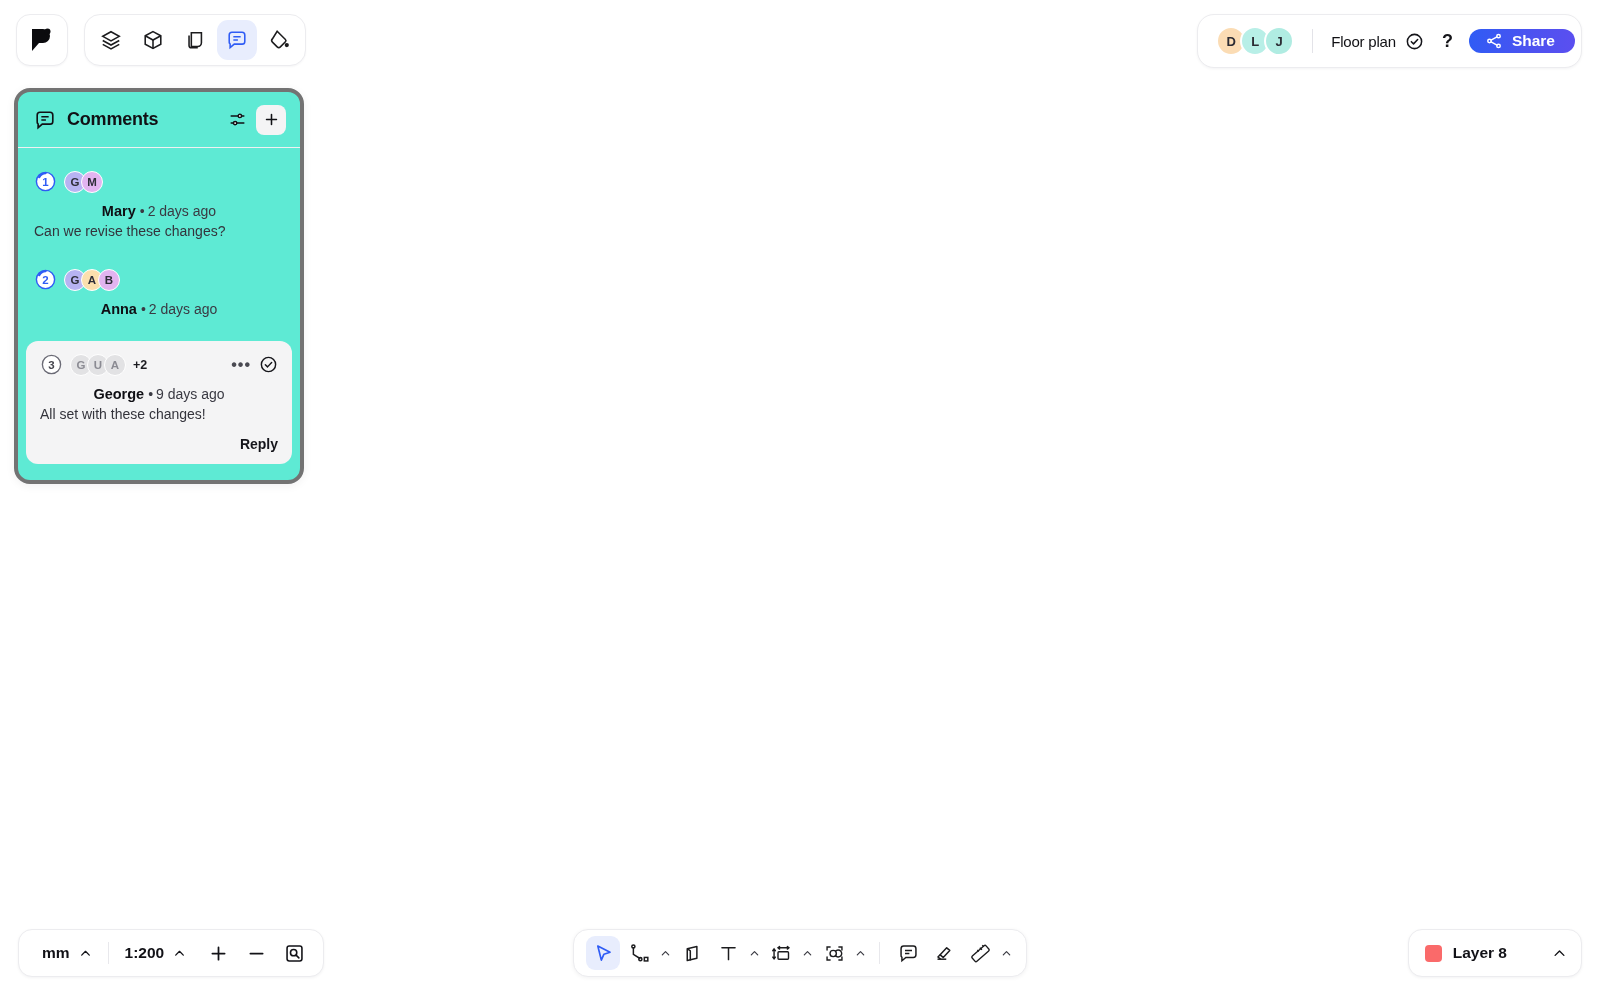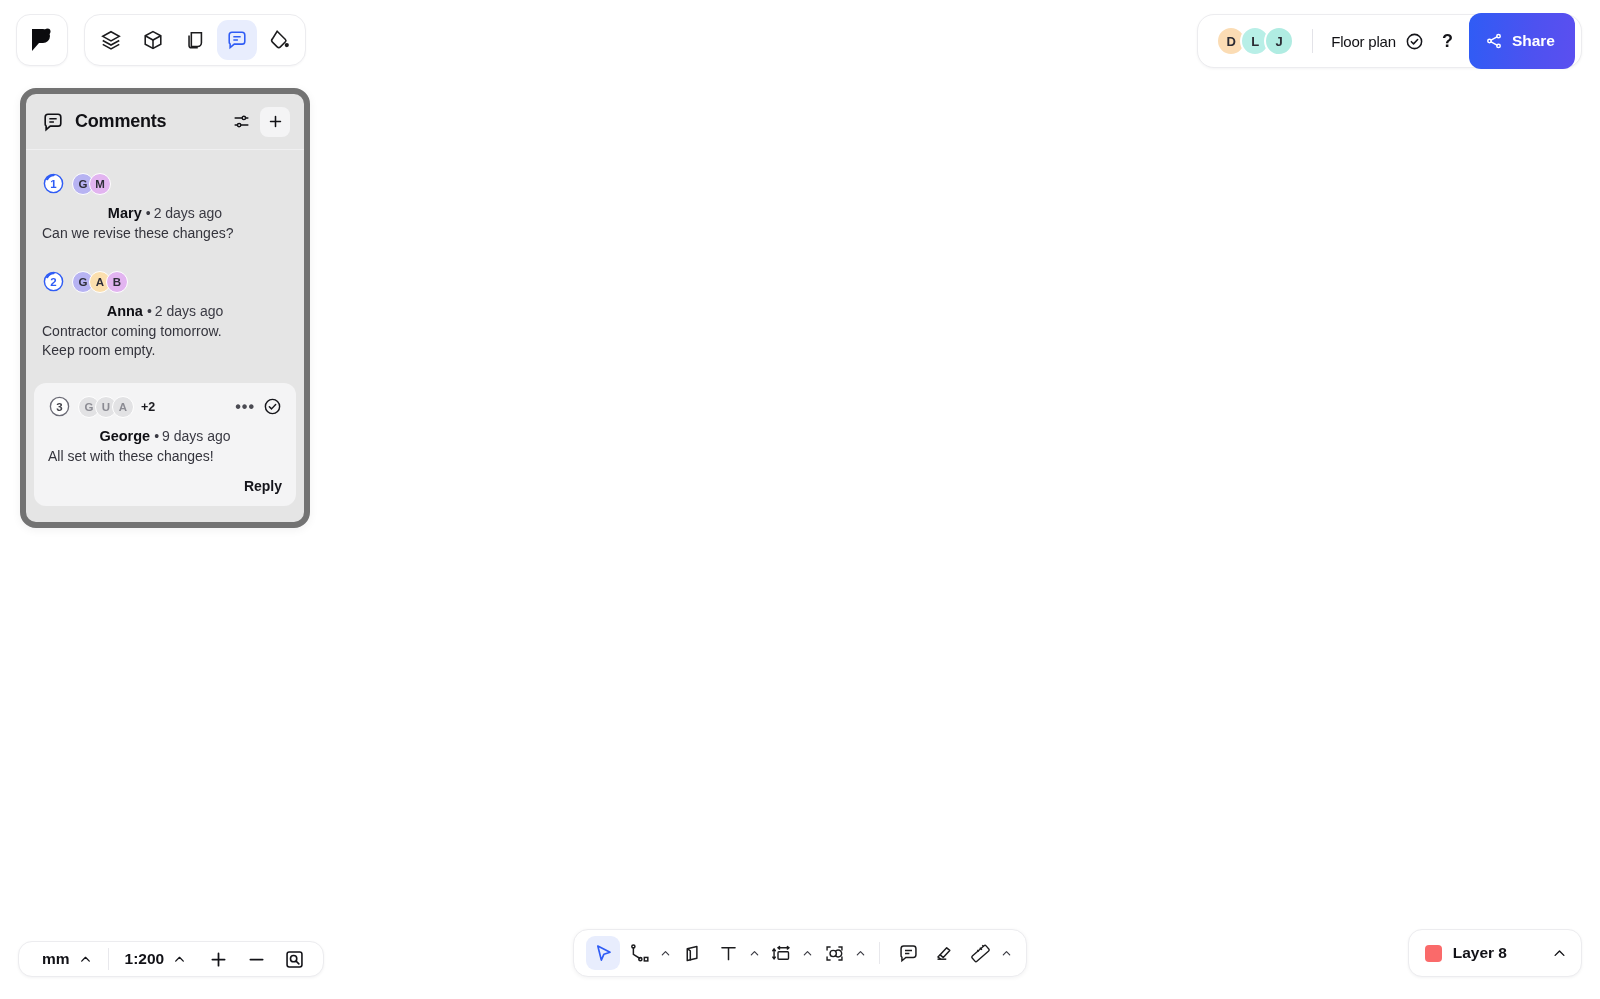--- a/index.html
+++ b/index.html
@@ -55,31 +55,31 @@
   .presence .av:first-child { margin-left: 0; }
   .hdr-divider { width: 1px; height: 24px; background: #e3e3e8; margin: 0 18px; }
   .doc-title { font-size: 15px; font-weight: 400; color: #101014; letter-spacing: -.2px; }
   .title-check { margin-left: 9px; display: flex; align-items: center; }
   .help-btn {
     margin-left: 18px; margin-right: 16px;
     font-size: 18px; font-weight: 700; color: #15151a; cursor: pointer;
     line-height: 1;
   }
   .share-btn {
-    height: 56px; padding: 0 20px 0 16px; border: none; border-radius: 12px;
+    height: 24px; padding: 0 20px 0 16px; border: none; border-radius: 12px;
     background: linear-gradient(95deg,#2f5cf5 0%,#4d52f0 60%,#5b4ff0 100%);
     color: #fff; font-size: 15.5px; font-weight: 700;
     font-family: "Liberation Sans", sans-serif;
     display: flex; align-items: center; gap: 9px; cursor: pointer;
   }
 
   
   .comments-panel {
-    position: absolute; left: 20px; top: 88px; width: 290px;
-    background: #e5e5e5; border: 6px solid #737373; border-radius: 16px;
+    position: absolute; left: 14px; top: 88px; width: 290px;
+    background: #5eead4; border: 4px solid #737373; border-radius: 16px;
     box-shadow: 0 2px 10px rgba(16,24,40,.06);
     overflow: hidden;
   }
   .cp-head {
     height: 56px; display: flex; align-items: center; padding: 0 14px 0 16px;
     border-bottom: 1px solid #f0f0f1;
   }
   .cp-title { font-size: 18px; font-weight: 700; color: #111115; margin-left: 11px; letter-spacing: -.2px; }
   .cp-actions { margin-left: auto; display: flex; align-items: center; gap: 4px; }
   .cp-icon-btn {
@@ -121,21 +121,21 @@
   .c-author b { color: #0f0f14; font-weight: 700; font-size: 14.5px; }
   .c-author .dot { margin: 0 3px 0 4px; }
   .c-text { margin-top: 3px; font-size: 14px; color: #34343c; line-height: 1.32; }
   .c-reply { text-align: right; font-size: 14px; font-weight: 700; color: #15151b; margin-top: 12px; cursor: pointer; }
 
   
   .canvas { position: absolute; inset: 0; z-index: -1; }
 
   
   .scale-bar {
-    position: absolute; left: 18px; bottom: 22px; height: 36px;
+    position: absolute; left: 18px; bottom: 22px; height: 48px;
     background: #fff; border: 1px solid #ececef; border-radius: 14px;
     display: flex; align-items: center; padding: 0 10px;
     box-shadow: 0 1px 3px rgba(16,24,40,.05);
   }
   .sb-item {
     display: flex; align-items: center; gap: 9px;
     padding: 0 13px; height: 34px; cursor: pointer;
     font-size: 15.5px; font-weight: 700; color: #121217;
   }
   .sb-sep { width: 1px; height: 22px; background: #e8e8ec; margin: 0 3px; }
@@ -453,22 +453,20 @@
         </div>
         <div class="c-avatars">
           <div class="av" style="background:#b7b3f2">G</div>
           <div class="av" style="background:#fbdfae">A</div>
           <div class="av" style="background:#e2b4f0">B</div>
         </div>
       </div>
       <div class="c-author">
         <b>Anna</b><span class="dot">•</span><span>2 days ago</span>
       </div>
-      <div class="c-text" style="white-space:pre-line">Contractor coming tomorrow.
-Keep room empty.</div>
     </div>
 
     <div class="comment resolved">
       <div class="c-top">
         <div class="pin-badge">
           <svg width="23" height="23" viewBox="0 0 24 24" style="position:absolute;inset:0">
             <circle cx="12" cy="12" r="9.5" fill="#fff" stroke="#6b6b76" stroke-width="1.4"></circle>
           </svg>
           <span>3</span>
         </div>

